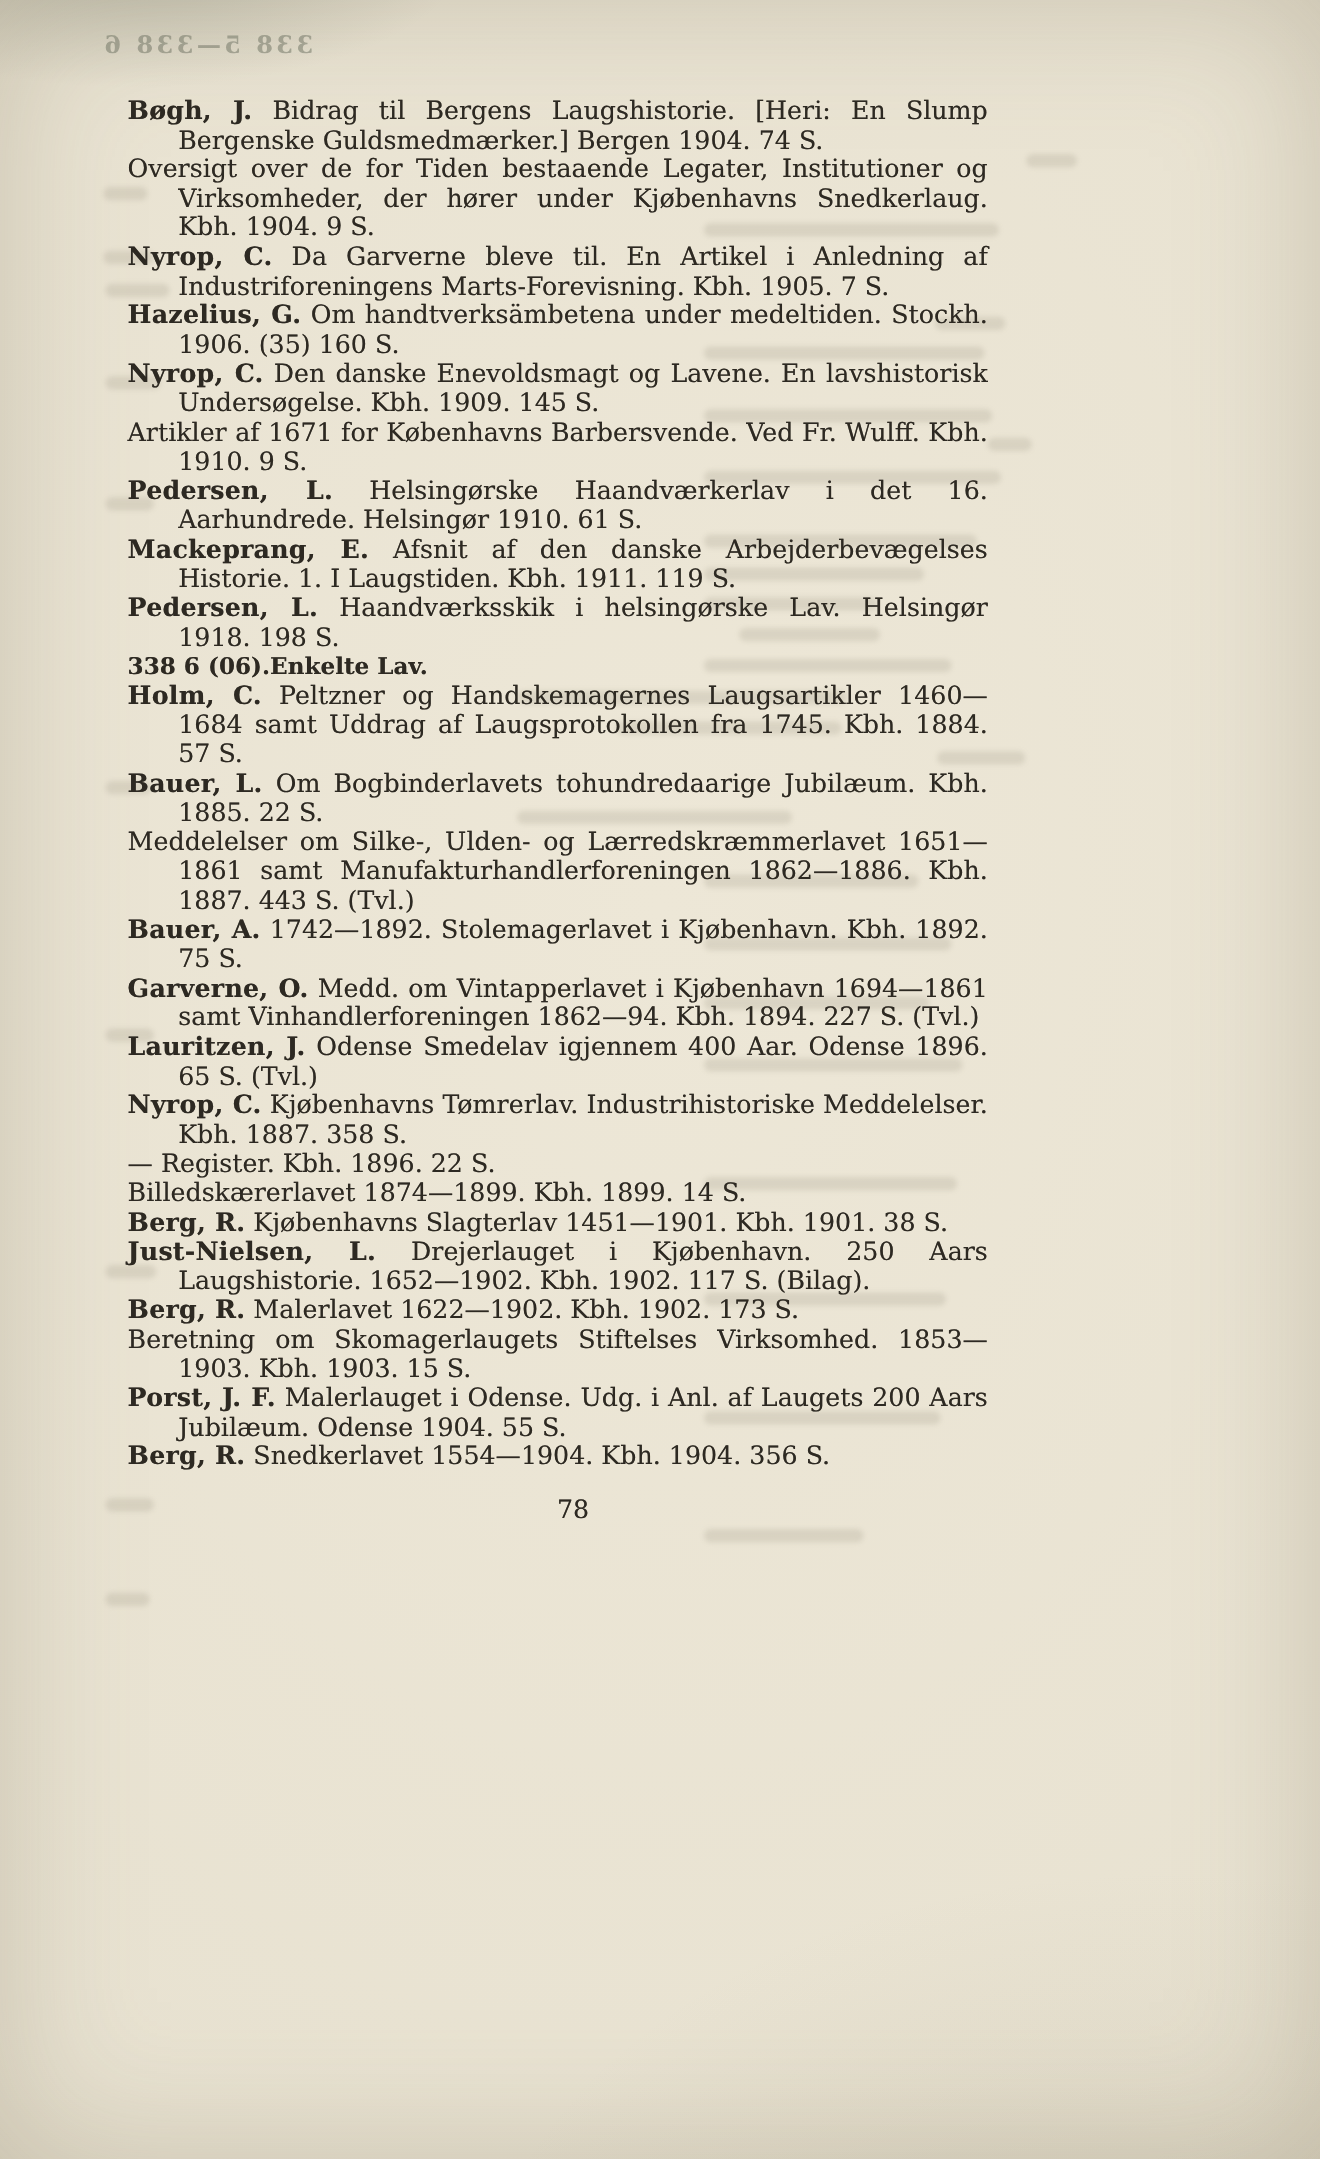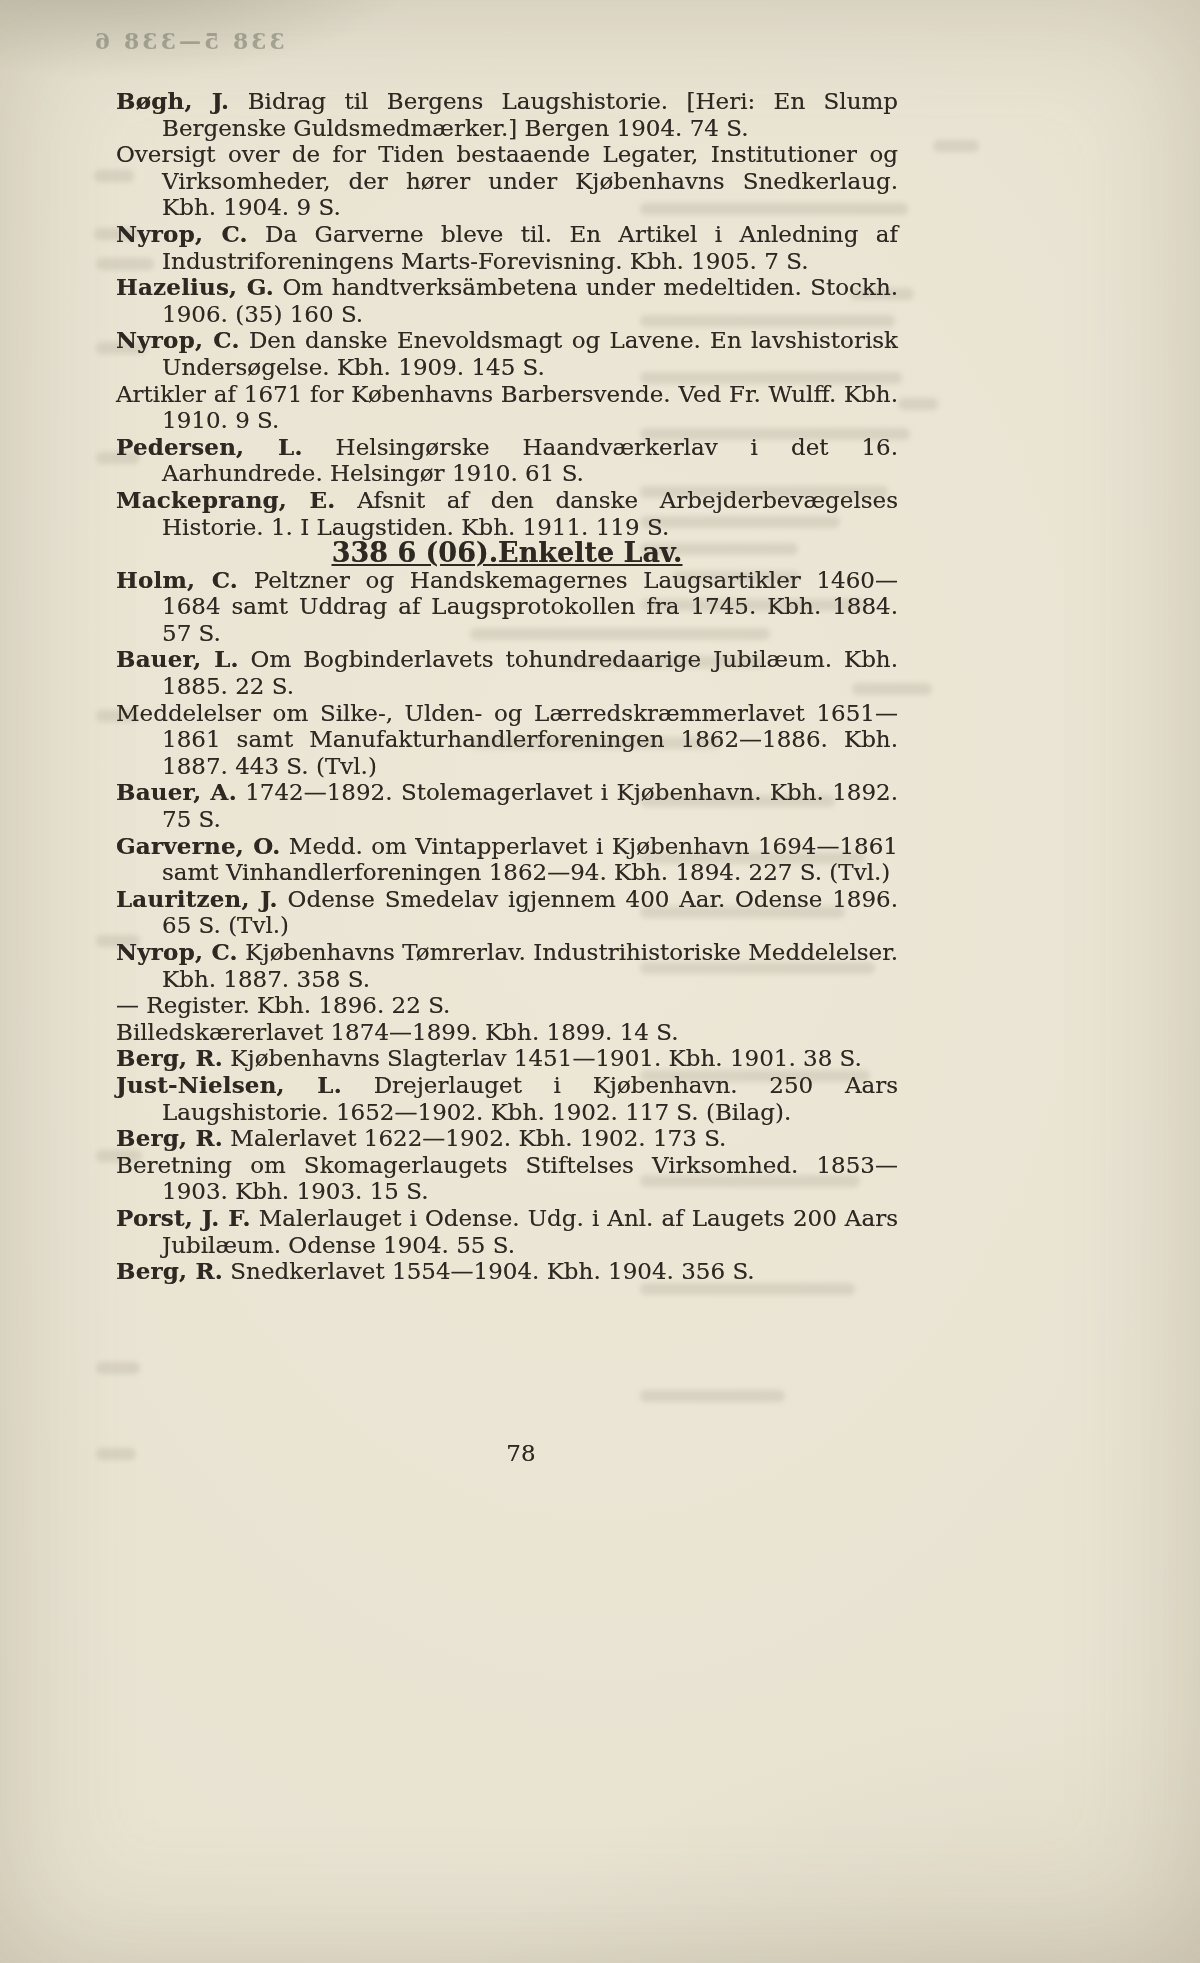--- a/index.html
+++ b/index.html
@@ -38,26 +38,26 @@
     position: absolute; left: 116px; top: 88px; width: 782px;
     color: #2d2922;
     font-size: 23px;
     line-height: 26.6px;
     text-align: justify;
     text-shadow: 0 0 0.6px rgba(45,41,34,0.55);
   }
   .entry { padding-left: 46px; text-indent: -46px; }
   .author { font-weight: bold; letter-spacing: 0.2px; }
   .heading-row {
-    display: flex; justify-content: center;
+    display: flex; justify-content: flex-start;
     padding-left: 0; text-indent: 0;
-    font-weight: bold; font-size: 27px; text-decoration: underline;
+    font-weight: bold; font-size: 21px;
   }
   .page-number {
-    position: absolute; top: 1440px; left: 130px; width: 782px;
+    position: absolute; top: 1360px; left: 130px; width: 782px;
     text-align: center;
     font-size: 23px; color: #2d2922;
     text-shadow: 0 0 0.6px rgba(45,41,34,0.55);
   }
 </style>
 </head>
 <body>
 
 <div class="scan">
 
@@ -101,20 +101,21 @@
 
   <main class="text-block">
       <p class="entry"><b class="author">Bøgh, J.</b> Bidrag til Bergens Laugshistorie. [Heri: En Slump Bergenske Guldsmedmærker.] Bergen 1904. 74 S.</p>
       <p class="entry">Oversigt over de for Tiden bestaaende Legater, Institutioner og Virksomheder, der hører under Kjøbenhavns Snedkerlaug. Kbh. 1904. 9 S.</p>
       <p class="entry"><b class="author">Nyrop, C.</b> Da Garverne bleve til. En Artikel i Anledning af Industriforeningens Marts-Forevisning. Kbh. 1905. 7 S.</p>
       <p class="entry"><b class="author">Hazelius, G.</b> Om handtverksämbetena under medeltiden. Stockh. 1906. (35) 160 S.</p>
       <p class="entry"><b class="author">Nyrop, C.</b> Den danske Enevoldsmagt og Lavene. En lavshistorisk Undersøgelse. Kbh. 1909. 145 S.</p>
       <p class="entry">Artikler af 1671 for Københavns Barbersvende. Ved Fr. Wulff. Kbh. 1910. 9 S.</p>
       <p class="entry"><b class="author">Pedersen, L.</b> Helsingørske Haandværkerlav i det 16. Aarhundrede. Helsingør 1910. 61 S.</p>
       <p class="entry"><b class="author">Mackeprang, E.</b> Afsnit af den danske Arbejderbevægelses Historie. 1. I Laugstiden. Kbh. 1911. 119 S.</p>
+      <p class="entry"><b class="author">Pedersen, L.</b> Haandværksskik i helsingørske Lav. Helsingør 1918. 198 S.</p>
       <p class="entry heading-row">
         <span>338 6 (06).</span>
         <span>Enkelte Lav.</span>
       </p>
       <p class="entry"><b class="author">Holm, C.</b> Peltzner og Handskemagernes Laugsartikler 1460—1684 samt Uddrag af Laugsprotokollen fra 1745. Kbh. 1884. 57 S.</p>
       <p class="entry"><b class="author">Bauer, L.</b> Om Bogbinderlavets tohundredaarige Jubilæum. Kbh. 1885. 22 S.</p>
       <p class="entry">Meddelelser om Silke-, Ulden- og Lærredskræmmerlavet 1651—1861 samt Manufakturhandlerforeningen 1862—1886. Kbh. 1887. 443 S. (Tvl.)</p>
       <p class="entry"><b class="author">Bauer, A.</b> 1742—1892. Stolemagerlavet i Kjøbenhavn. Kbh. 1892. 75 S.</p>
       <p class="entry"><b class="author">Garverne, O.</b> Medd. om Vintapperlavet i Kjøbenhavn 1694—1861 samt Vinhandlerforeningen 1862—94. Kbh. 1894. 227 S. (Tvl.)</p>
       <p class="entry"><b class="author">Lauritzen, J.</b> Odense Smedelav igjennem 400 Aar. Odense 1896. 65 S. (Tvl.)</p>

